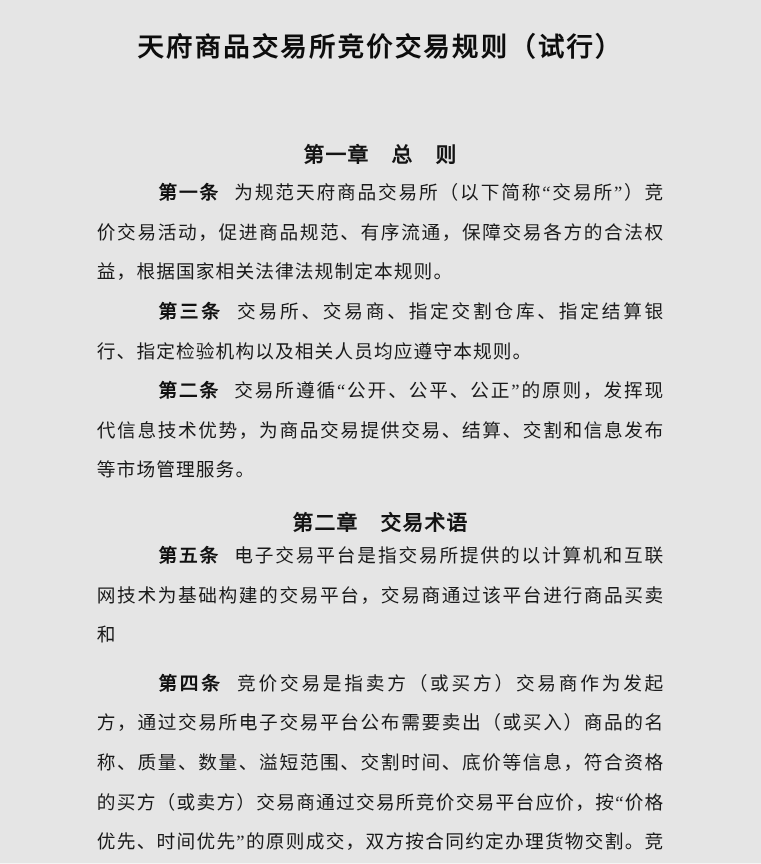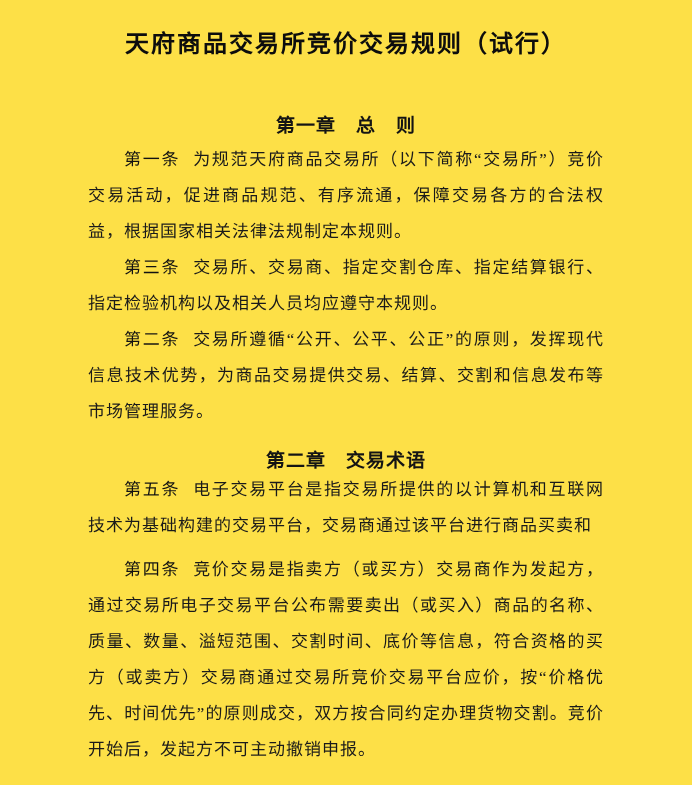--- a/index.html
+++ b/index.html
@@ -5,21 +5,21 @@
   html, body {
     margin: 0;
     padding: 0;
     background: #ffffff;
   }
   .page {
     position: relative;
     width: 692px;
     height: 785px;
     margin: 0 auto;
-    background: #fde047;
+    background: #e5e5e5;
     color: #171717;
     box-sizing: border-box;
     padding: 0 88px;
     overflow: hidden;
     font-family: "Liberation Serif", "DejaVu Serif", serif;
   }
   .doc-title {
     margin: 0;
     padding-top: 29px;
     line-height: 30px;
@@ -35,21 +35,21 @@
     margin: 0;
     font-family: "Liberation Sans", "DejaVu Sans", sans-serif;
     font-weight: 600;
     font-size: 19px;
     line-height: 22px;
     letter-spacing: 1px;
     text-align: center;
     color: #141414;
   }
   .chapter-heading.first {
-    margin-top: 56px;
+    margin-top: 72px;
   }
   .chapter-heading.second {
     margin-top: 20px;
   }
   .article {
     margin: 0;
     font-size: 17px;
     line-height: 36px;
     letter-spacing: 1px;
     text-align: justify;
@@ -58,24 +58,25 @@
     color: #1a1a1a;
   }
   .article.first-of-chapter-1 {
     margin-top: 5px;
   }
   .article.first-of-chapter-2 {
     margin-top: 8px;
   }
   .article-label {
     font-family: "Liberation Sans", "DejaVu Sans", sans-serif;
-    font-weight: 400;
+    font-weight: 700;
     font-style: normal;
     margin-right: 13px;
     color: #111111;
+    margin-left: 20px;
   }
 </style>
 </head>
 <body>
 
 <div class="page">
 
   <h1 class="doc-title">天府商品交易所竞价交易规则（试行）</h1>
 
   <h2 class="chapter-heading first">第一章　总　则</h2>

